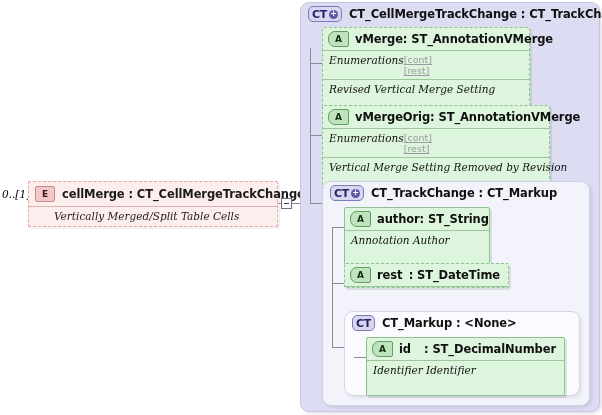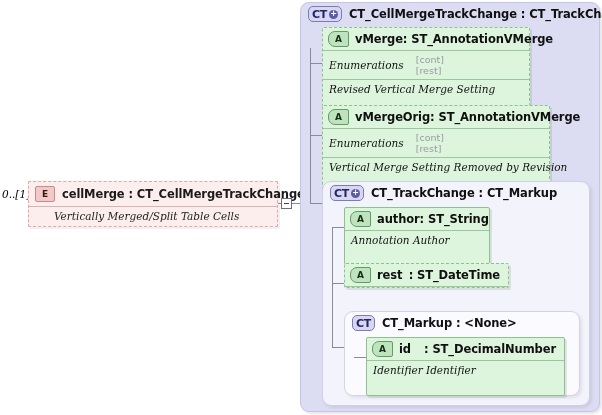--- a/index.html
+++ b/index.html
@@ -148,32 +148,31 @@
     border: 1px solid #5f9e5f;
     border-radius: 7px 2px 2px 7px;
     display: flex; align-items: center; justify-content: center;
     font-size: 9px; font-weight: bold; color: #133013;
     margin-right: 6px; flex: none;
   }
   .attr-enum {
     display: flex;
     padding: 3px 8px 3px 6px;
     border-bottom: 1px solid #9ec59e;
-    align-items: center;
   }
   .attr-enum .enum-label {
     font-style: italic; font-size: 10.5px; color: #111;
     font-family: "DejaVu Serif", "Liberation Serif", serif;
     white-space: nowrap;
   }
   .attr-enum .enum-vals {
-    margin-left: 12px;
     font-size: 9.5px; color: #9a9aa0;
     line-height: 11px;
     font-family: "DejaVu Sans", "Liberation Sans", sans-serif;
+    text-decoration: underline;
   }
   .attr-doc {
     font-style: italic; font-size: 10.5px; color: #111;
     padding: 3px 8px 19px 6px;
     white-space: nowrap;
     font-family: "DejaVu Serif", "Liberation Serif", serif;
   }
 
   
   .ln { position: absolute; background: #8a8a96; }

